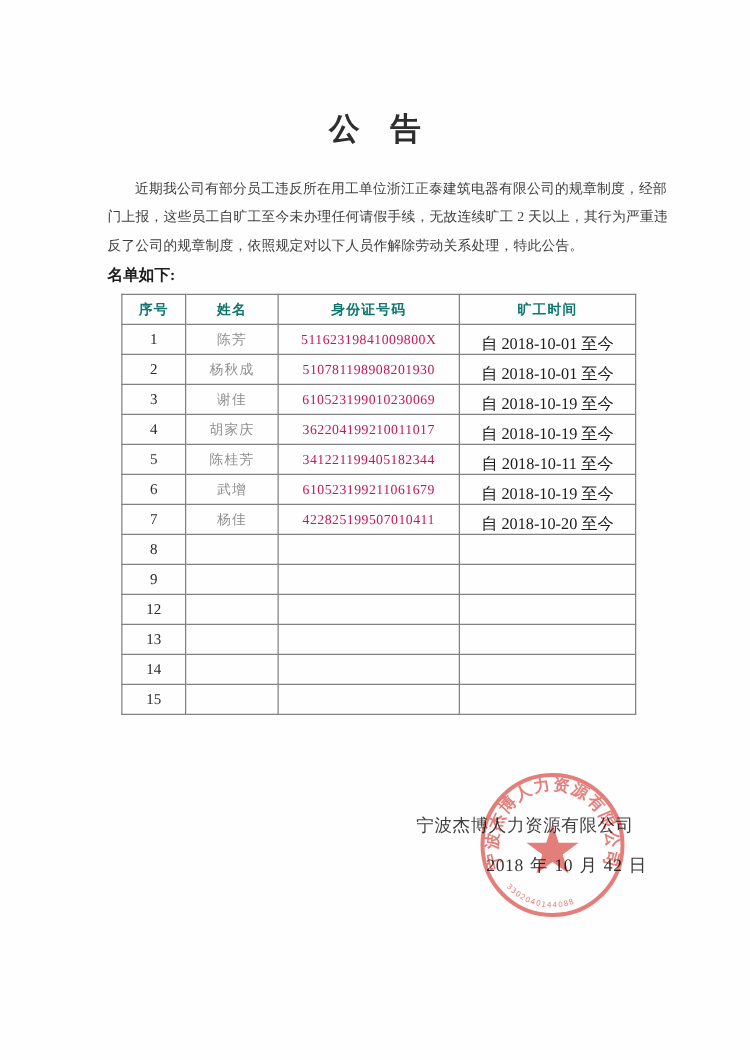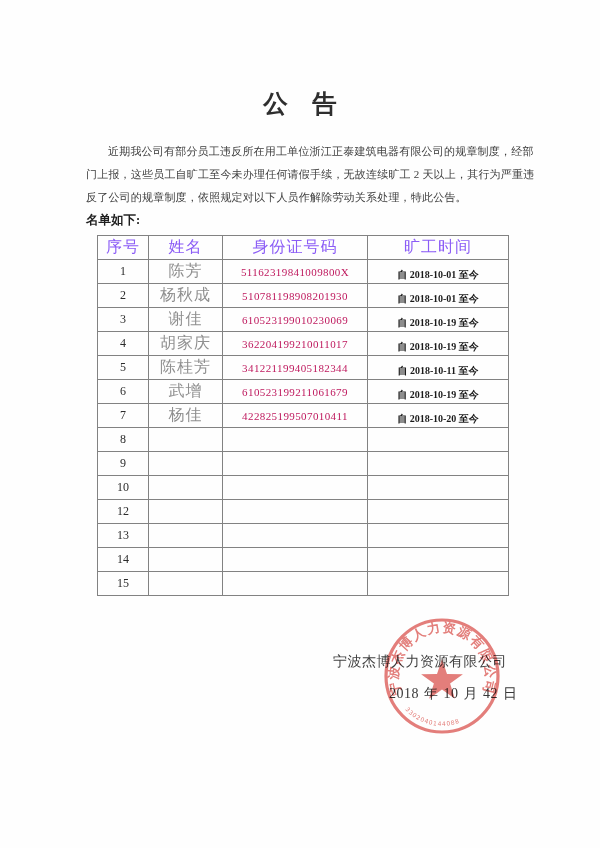--- a/index.html
+++ b/index.html
@@ -22,25 +22,25 @@
     font-weight:bold;color:#1e1e1e;line-height:16px;}
   table.roster{
     position:absolute;left:97px;top:235px;border-collapse:collapse;
     table-layout:fixed;width:411px;
   }
   table.roster th,table.roster td{
     border:1px solid #828282;height:24px;box-sizing:border-box;
     text-align:center;vertical-align:middle;padding:0;overflow:hidden;
   }
   table.roster{border:1px solid #5a5a5a;}
-  th.hdr{font-size:16px;font-weight:normal;color:#8b5cf6;letter-spacing:1px;}
+  th.hdr{font-size:11px;font-weight:bold;color:#0f766e;letter-spacing:1px;}
   td.c-no{font-size:12px;color:#2b2b2b;}
-  td.c-name{font-size:16px;color:#8f8f8f;letter-spacing:1px;}
+  td.c-name{font-size:11px;color:#8f8f8f;letter-spacing:1px;}
   td.c-id{font-size:11px;color:#be185d;letter-spacing:0.4px;}
-  td.c-abs{font-size:10px;font-weight:bold;color:#1a1a1a;}
+  td.c-abs{font-size:13px;font-weight:normal;color:#1a1a1a;}
   td.c-abs span{position:relative;top:3px;display:inline-block;}
   .sig-company{position:absolute;left:333px;top:653px;font-size:14px;
     color:#3f3f3f;letter-spacing:0.5px;line-height:18px;}
   .sig-date{position:absolute;left:389px;top:685px;font-size:14px;
     color:#383838;letter-spacing:0.5px;line-height:18px;word-spacing:1px;}
   .stamp{
     position:absolute;left:376px;top:610px;width:132px;height:132px;
     mix-blend-mode:multiply;opacity:0.78;
   }
   .stamp text{fill:#dc5a55;}
@@ -126,26 +126,20 @@
       <td class="c-id"></td>
       <td class="c-abs"><span></span></td>
     </tr>
     <tr>
       <td class="c-no">9</td>
       <td class="c-name"></td>
       <td class="c-id"></td>
       <td class="c-abs"><span></span></td>
     </tr>
     <tr>
-      <td class="c-no">10</td>
-      <td class="c-name"></td>
-      <td class="c-id"></td>
-      <td class="c-abs"><span></span></td>
-    </tr>
-    <tr>
       <td class="c-no">12</td>
       <td class="c-name"></td>
       <td class="c-id"></td>
       <td class="c-abs"><span></span></td>
     </tr>
     <tr>
       <td class="c-no">13</td>
       <td class="c-name"></td>
       <td class="c-id"></td>
       <td class="c-abs"><span></span></td>

